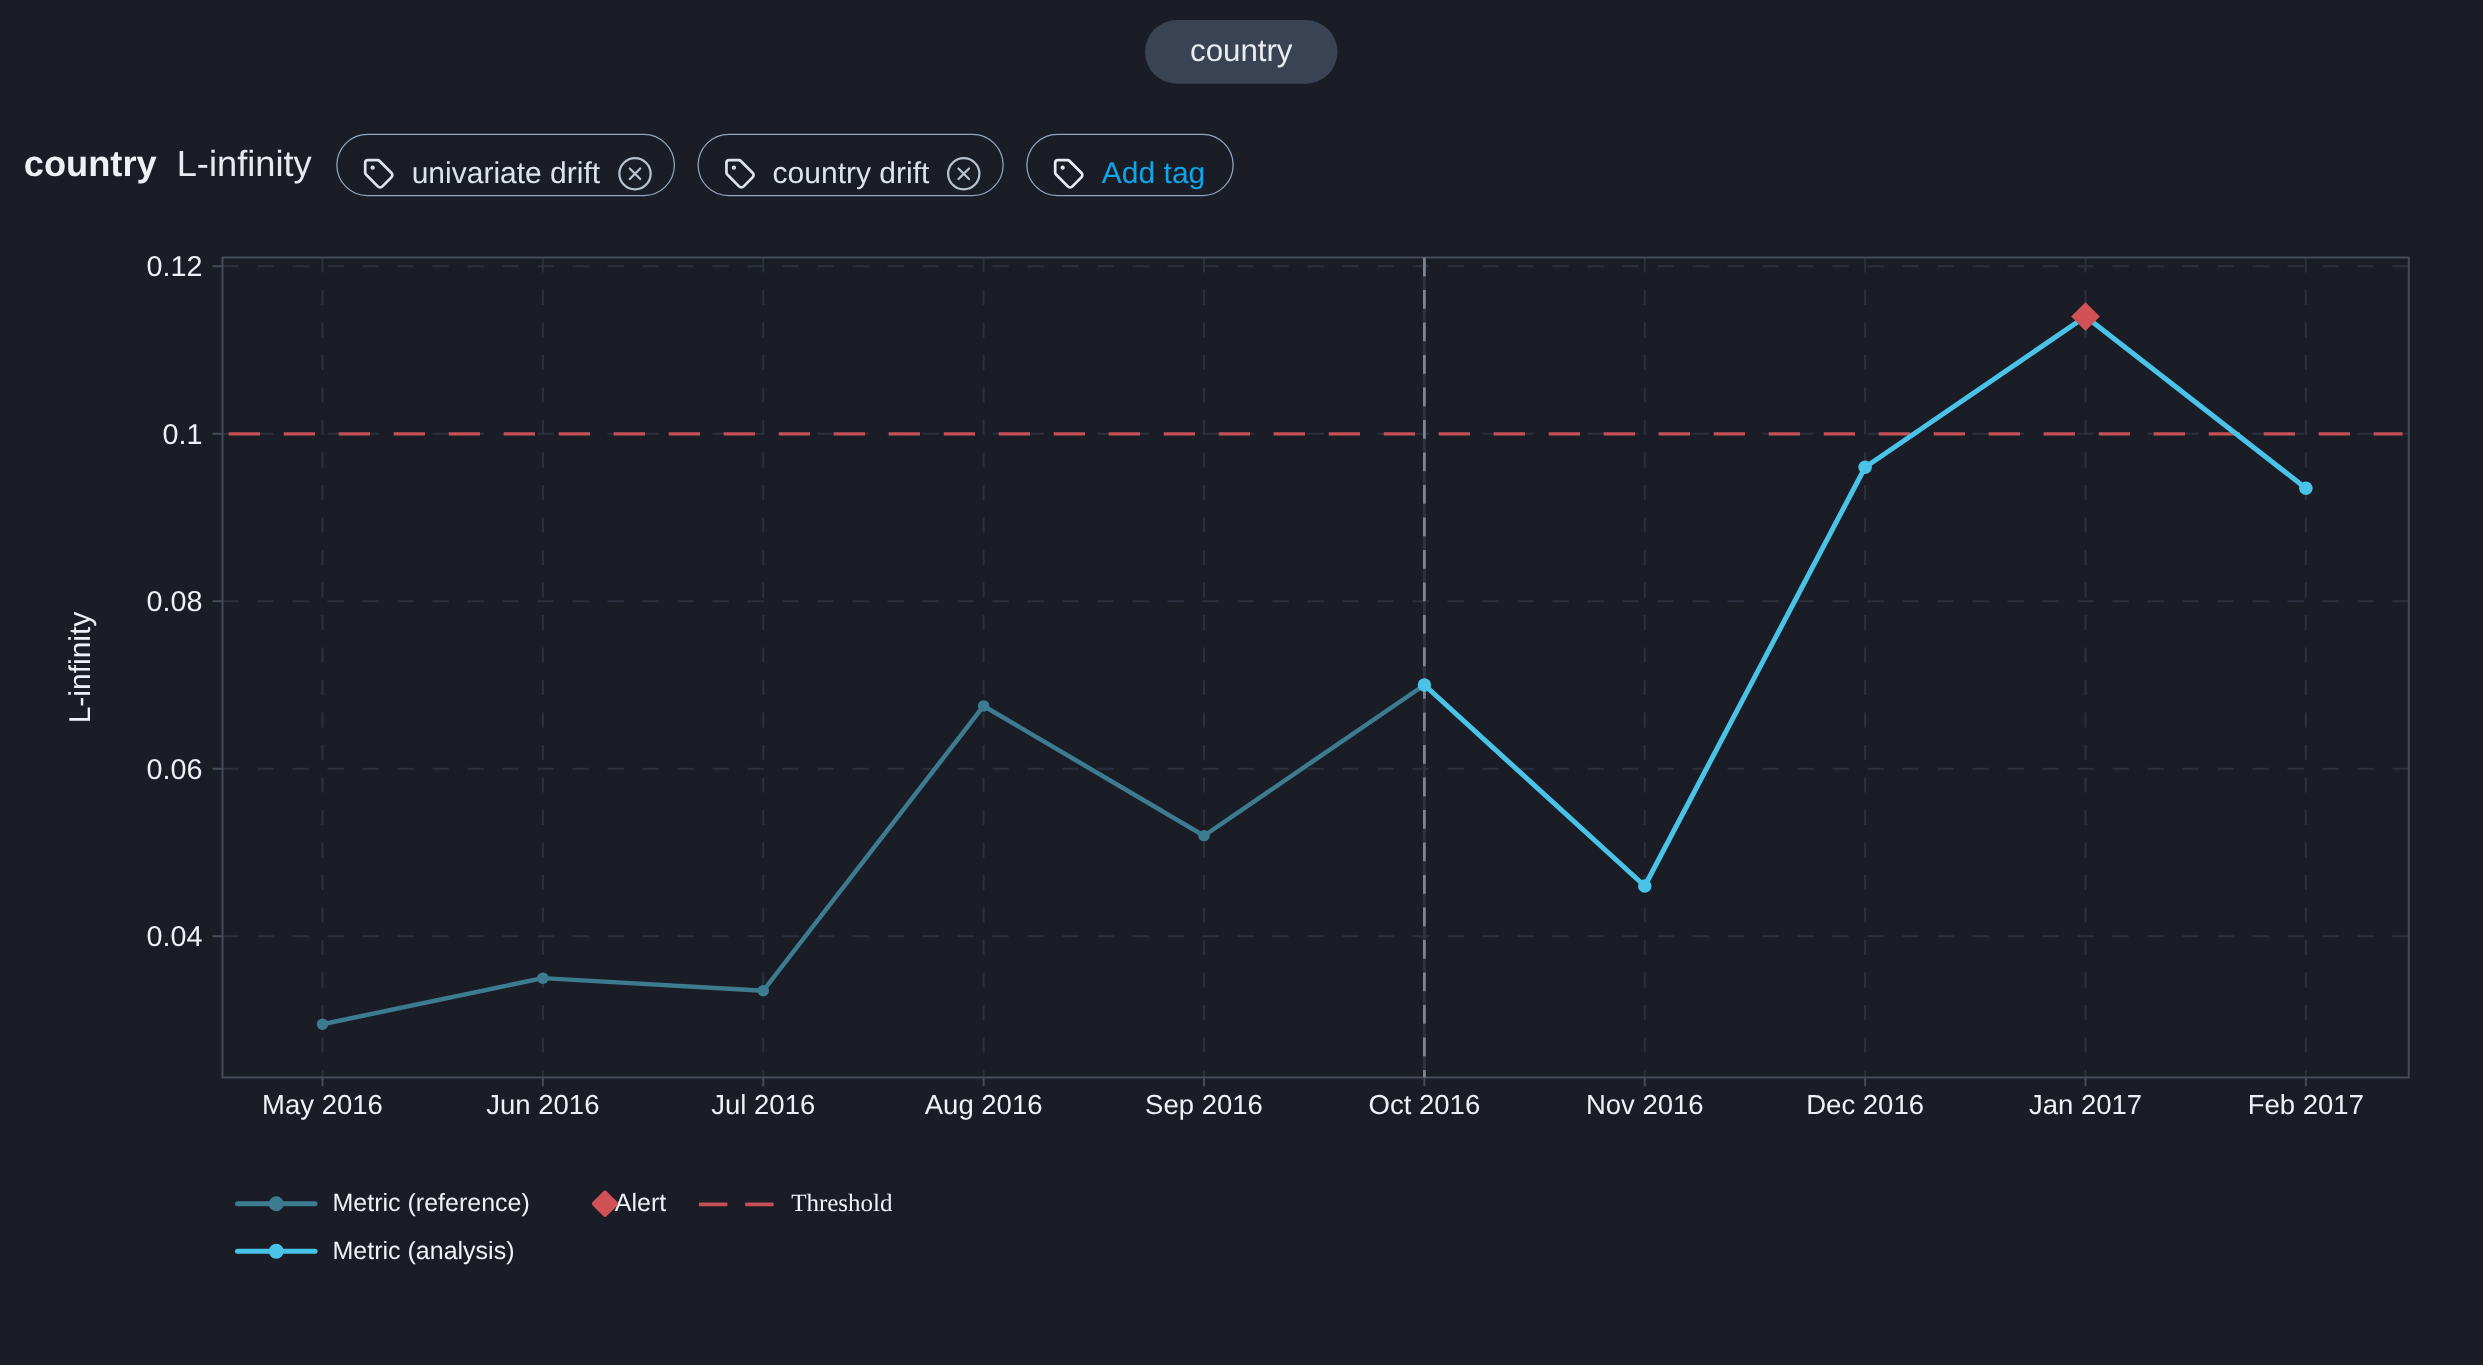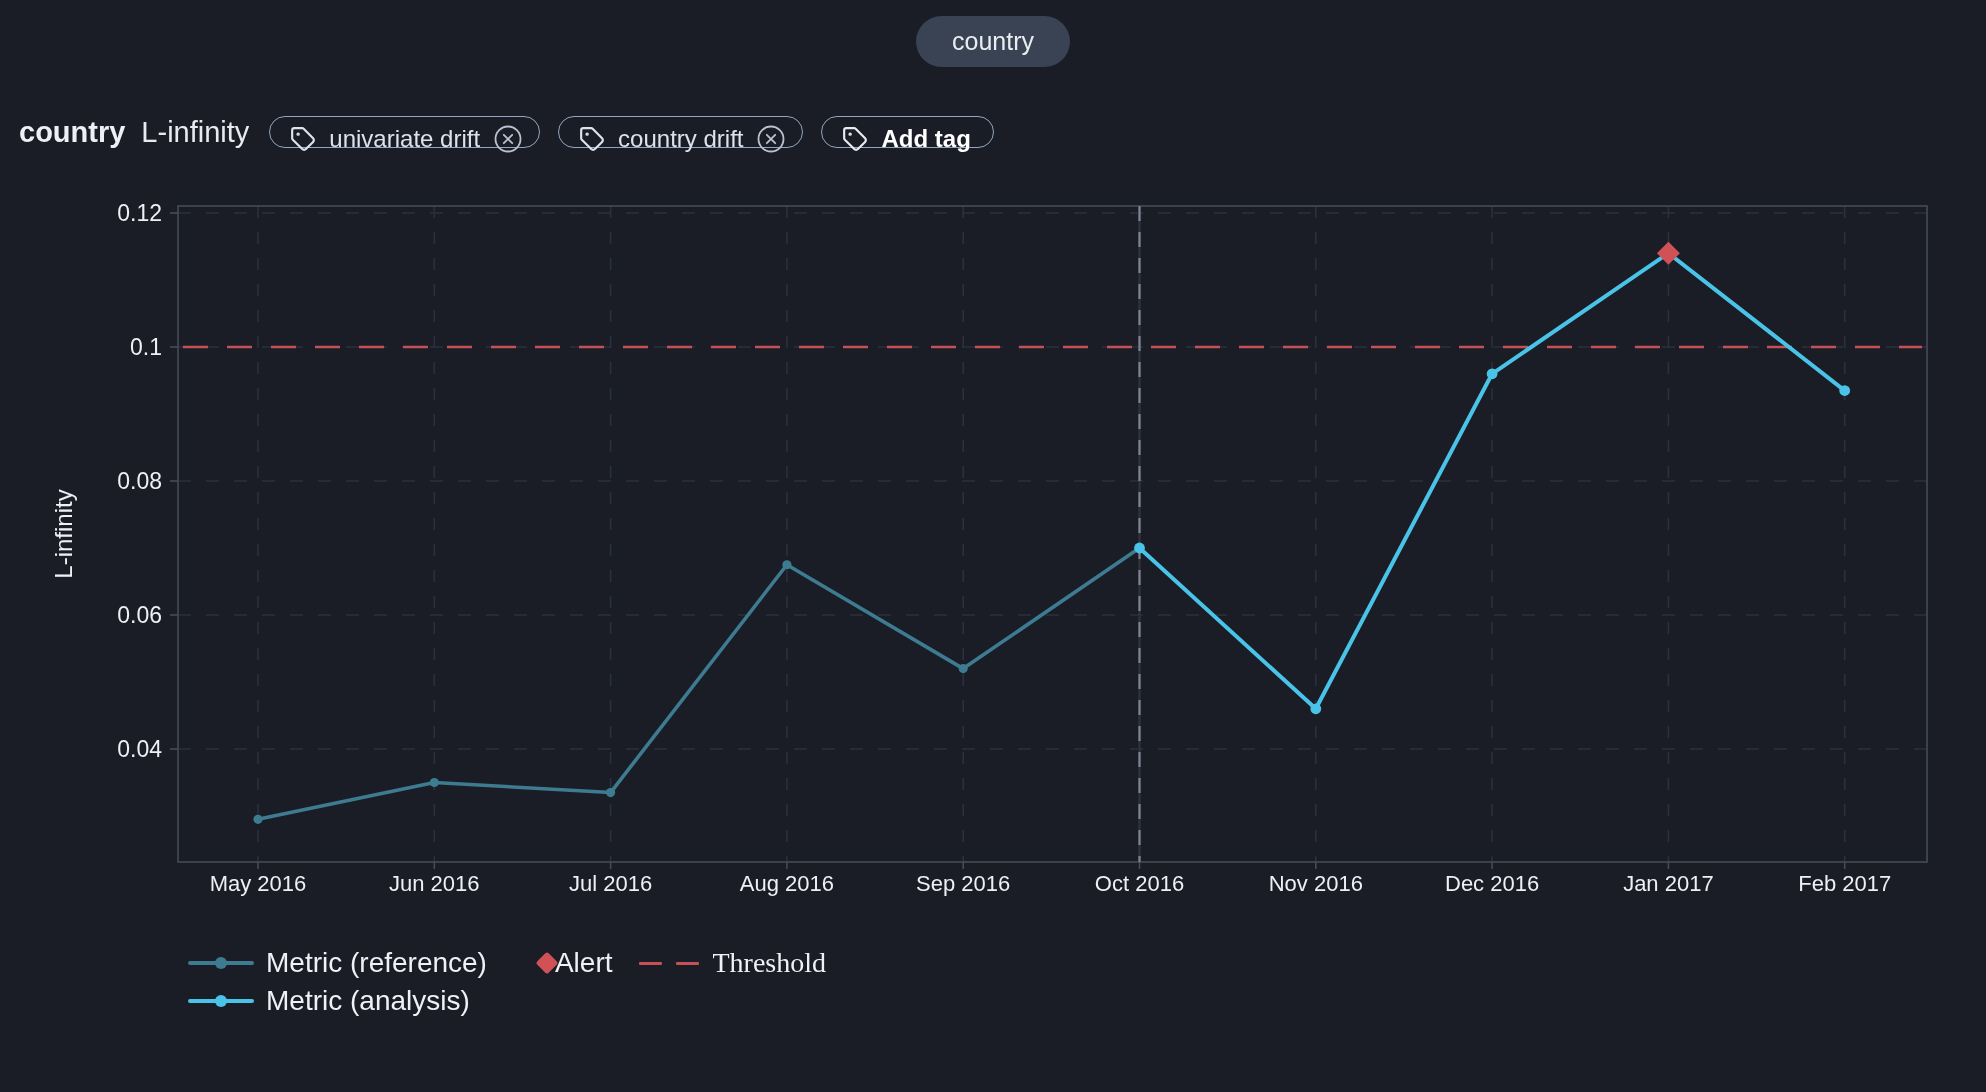--- a/index.html
+++ b/index.html
@@ -18,35 +18,35 @@
   
   .header{
     position:absolute;top:106px;left:19px;right:0;height:52px;
     display:flex;align-items:center;
   }
   .title{display:flex;align-items:baseline;gap:16px;white-space:nowrap;}
   .title .feature{font-weight:700;font-size:29px;}
   .title .metric{font-weight:400;font-size:29px;color:#e7eaef;}
   .tags{display:flex;align-items:center;gap:18px;margin-left:20px;}
   .tag-pill{
-    display:flex;align-items:center;gap:13px;height:32px;
+    display:flex;align-items:center;gap:13px;height:50px;
     border:1.5px solid #93a5bf;border-radius:26px;padding:13px 16px 0 20px;
     color:#dde3eb;font-size:24px;background:transparent;cursor:pointer;
     box-sizing:border-box;white-space:nowrap;
   }
   .tag-pill.add{padding-right:22px;}
-  .tag-pill.add .tag-label{font-weight:700;color:#ffffff;}
+  .tag-pill.add .tag-label{font-weight:400;color:#0ea5e9;}
   .tag-icon{width:26px;height:26px;flex:0 0 auto;}
   .tag-x{width:30px;height:30px;flex:0 0 auto;}
   
   #chart-svg{position:absolute;left:0;top:0;}
   
   .legend{
     position:absolute;left:188px;top:950px;
-    display:flex;flex-direction:column;gap:12px;font-size:28px;color:#eef1f5;
+    display:flex;flex-direction:column;gap:12px;font-size:20px;color:#eef1f5;
   }
   .legend-row{display:flex;align-items:center;height:26px;}
   .sample-line{position:relative;width:66px;height:4px;border-radius:2px;}
   .sample-line .dot{
     position:absolute;left:50%;top:50%;width:12px;height:12px;border-radius:50%;
     transform:translate(-50%,-50%);
   }
   .legend-label{margin-left:12px;}
   .diamond{
     width:16px;height:16px;transform:rotate(45deg);margin-left:52px;border-radius:2px;

